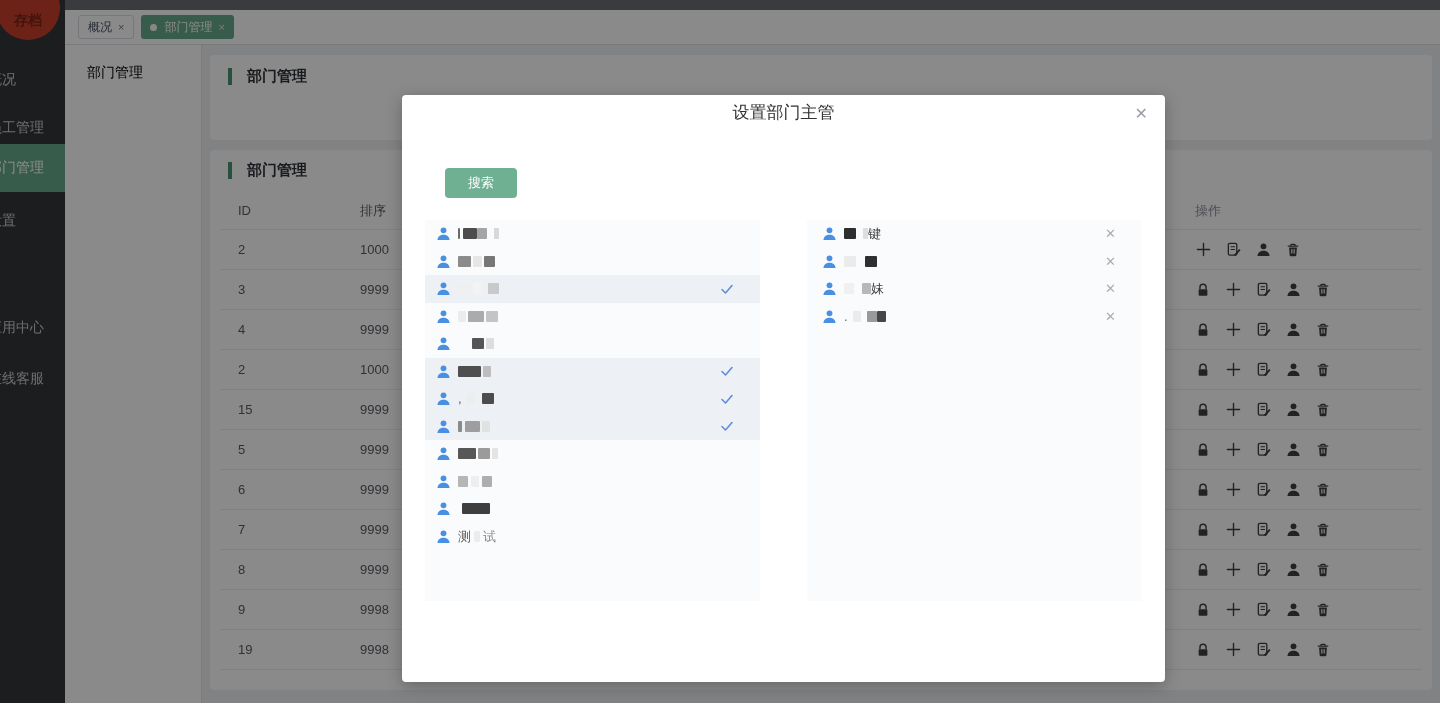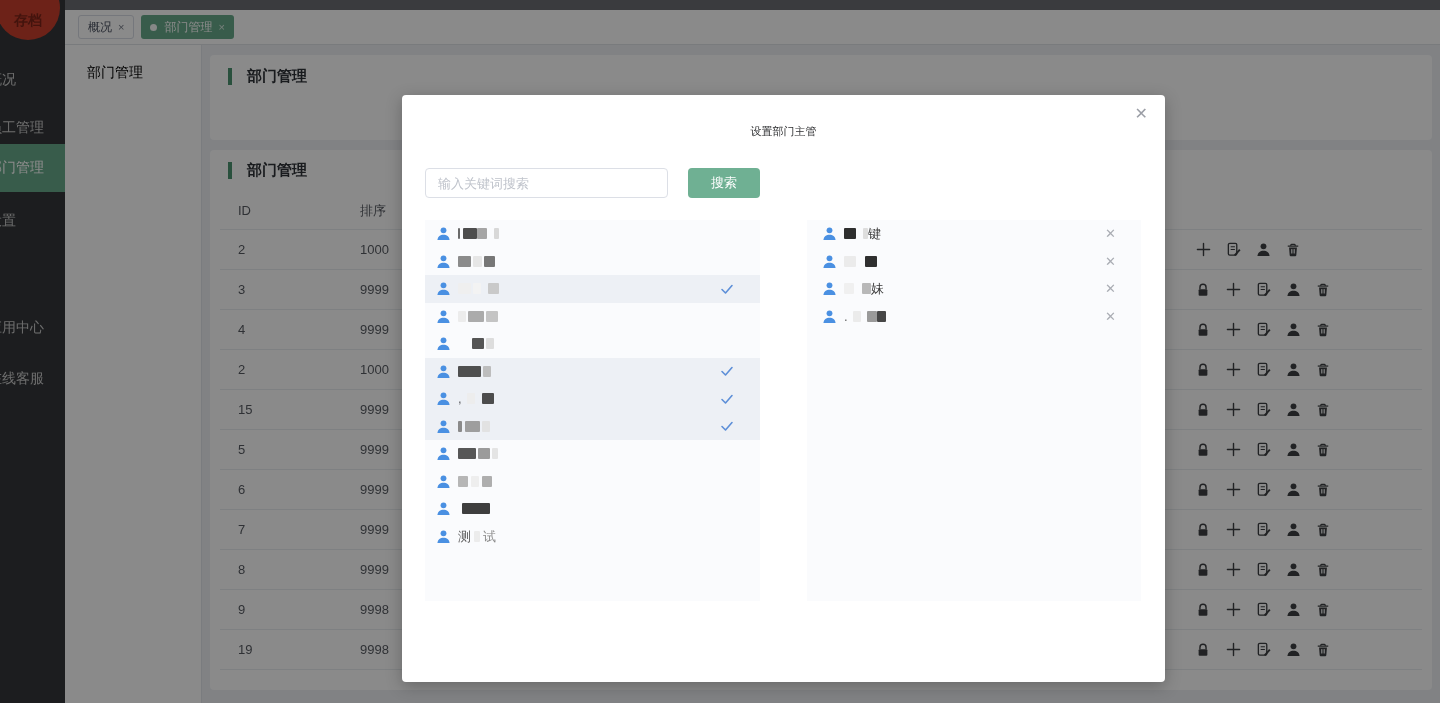--- a/index.html
+++ b/index.html
@@ -67,21 +67,21 @@
   .td-op { width:227px; display:flex; align-items:center; }
   .op-icons { display:flex; align-items:center; }
   .op-icons .ic { width:16px; height:16px; margin-right:14px; cursor:pointer;
     display:inline-flex; align-items:center; justify-content:center; }
 
   
   .overlay { position:absolute; inset:0; background:rgba(0,0,0,0.46); z-index:5; }
   .modal { position:absolute; left:402px; top:95px; width:763px; height:587px;
     background:#fff; border-radius:4px; z-index:10;
     box-shadow:0 4px 16px rgba(0,0,0,.25); }
-  .m-title { text-align:center; padding-top:29px; font-size:11px; color:#303133; }
+  .m-title { text-align:center; padding-top:6px; font-size:17px; color:#303133; }
   .m-close { position:absolute; top:11px; right:17px; font-size:16px; color:#9b9ea6;
     cursor:pointer; line-height:1; }
   .m-search { position:absolute; left:23px; top:73px; display:flex; align-items:center; }
   .kw-input { width:243px; height:30px; border:1px solid #dcdfe6; border-radius:4px;
     padding:0 12px; font-size:13px; color:#606266; outline:none; }
   .kw-input::placeholder { color:#bfc3cb; }
   .search-btn { width:72px; height:30px; margin-left:20px; border:none;
     border-radius:4px; color:#fff; font-size:13px; cursor:pointer; }
 
   .panel { position:absolute; top:125px; height:381px; background:#fafbfd;
@@ -168,20 +168,21 @@
         <div class="card-title">
           <span class="gbar" style="background: rgb(76, 148, 114);"></span>
           <span class="t">部门管理</span>
         </div>
       </div>
 
       <div class="tbl">
         <div class="tr th">
           <div class="td-id">ID</div>
           <div class="td-sort">排序</div>
+          <div class="td-op">操作</div>
         </div>
         <div id="table-body">
             <div class="tr">
               <div class="td-id">2</div>
               <div class="td-sort">1000</div>
               <div class="td-op">
                 <span class="op-icons">
                   <span class="ic">
                     <svg viewBox="0 0 16 16" width="15" height="15">
                       <path d="M8 1.5v13M1.5 8h13" stroke="#3e4043" stroke-width="1.5" stroke-linecap="round"></path>
@@ -616,21 +617,20 @@
     </div>
   </div>
 
   <div class="overlay"></div>
 
   <div class="modal">
     <div class="m-title">设置部门主管</div>
     <div class="m-close">✕</div>
 
     <div class="m-search">
-      <input class="kw-input" placeholder="输入关键词搜索" style="">
       <button class="search-btn" style="background: rgb(111, 176, 147);">搜索</button>
     </div>
 
     <div class="panel left" id="left-panel">
         <div class="prow">
           <span class="pic">
             <svg viewBox="0 0 16 16" width="15" height="15">
               <circle cx="8" cy="4.6" r="3.1" fill="#4a90e2"></circle>
               <path d="M1.5 15c.5-4 3-5.6 6.5-5.6s6 1.6 6.5 5.6z" fill="#4a90e2"></path>
             </svg>

